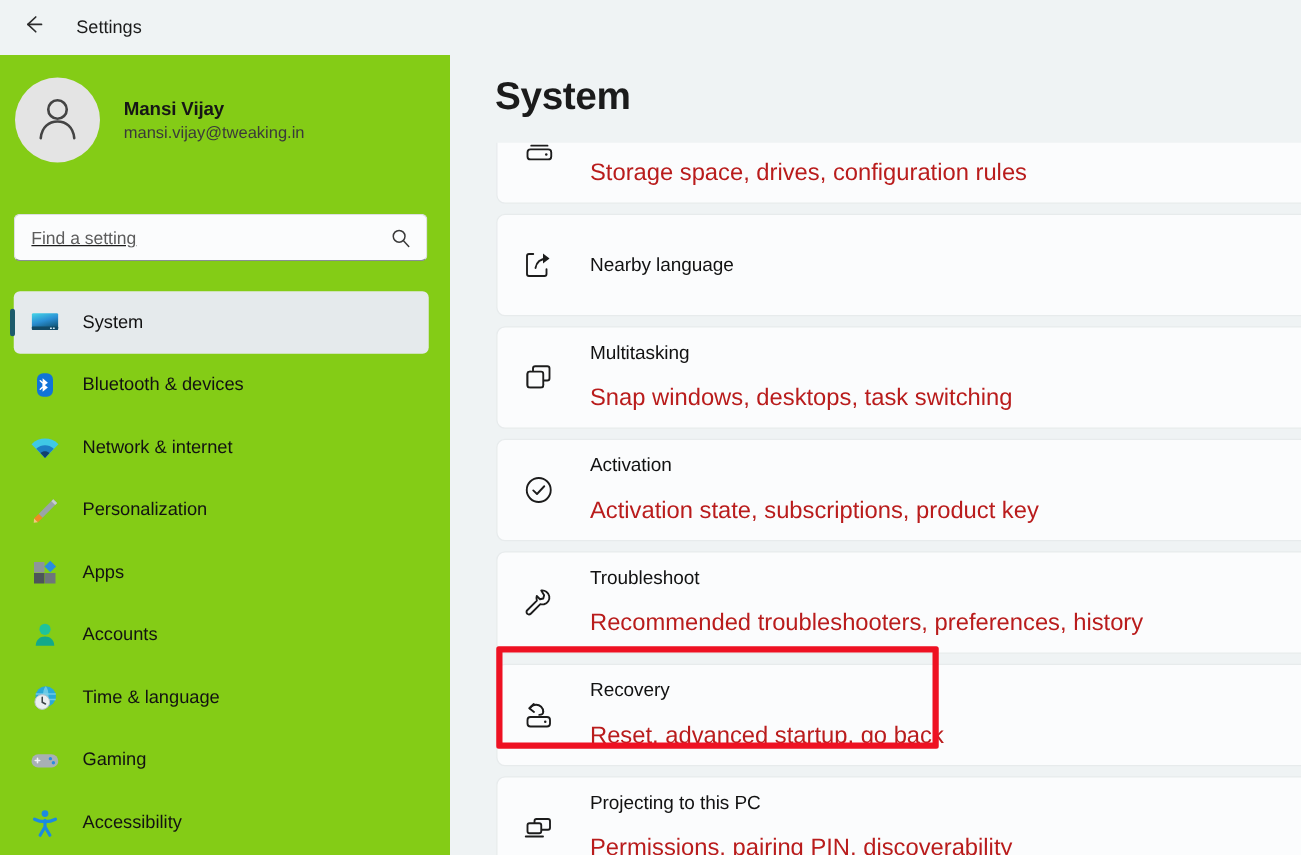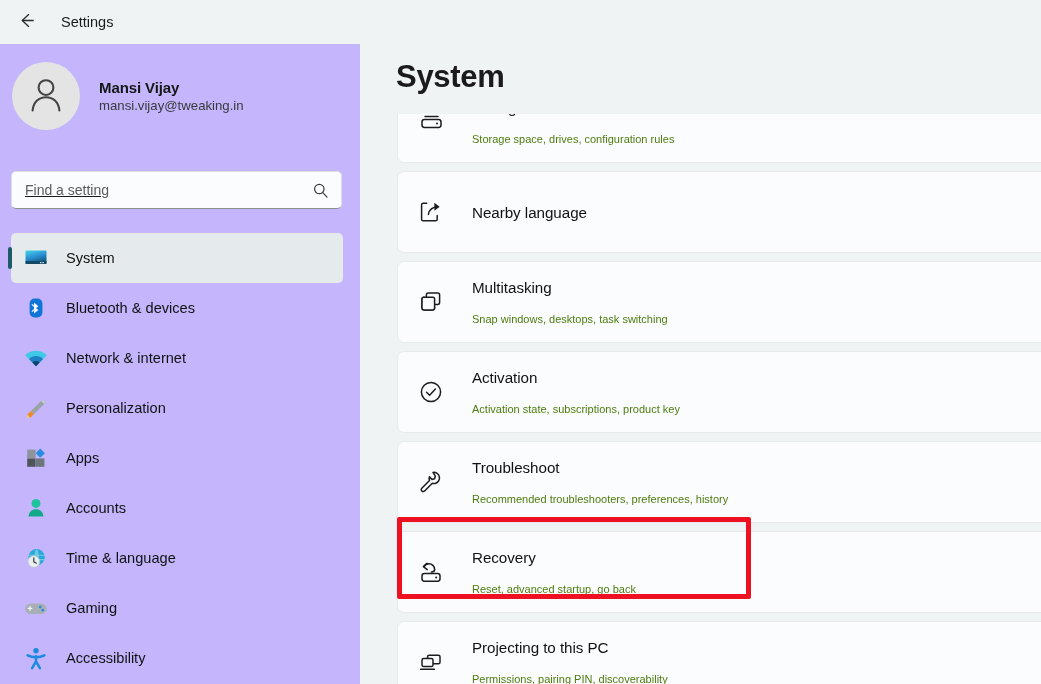--- a/index.html
+++ b/index.html
@@ -40,21 +40,21 @@
     font-size: 14.5px;
     color: #1b1b1b;
     text-align: center;
   }
 
   
   #sidebar {
     position: absolute;
     left: 0; top: 44px;
     width: 360px; height: 640px;
-    background: #c4b5fd;
+    background: #84cc16;
     z-index: 20;
   }
 
   #account {
     display: flex;
     align-items: center;
     padding: 18px 0 0 12px;
   }
   #avatar {
     width: 68px; height: 68px;
@@ -191,22 +191,22 @@
     flex: 0 0 auto;
     color: #1c1c1c;
   }
   .card-text { margin-left: 21px; }
   .card-title {
     font-size: 15.2px;
     color: #121212;
     letter-spacing: -0.05px;
   }
   .card-sub {
-    font-size: 11px;
-    color: #4d7c0f;
+    font-size: 19px;
+    color: #b91c1c;
     margin-top: 17px;
   }
 
   
   #recovery-highlight {
     position: absolute;
     left: 397px; top: 517px;
     width: 354px; height: 82px;
     border: 5px solid #ee1122;
     border-radius: 2px;

